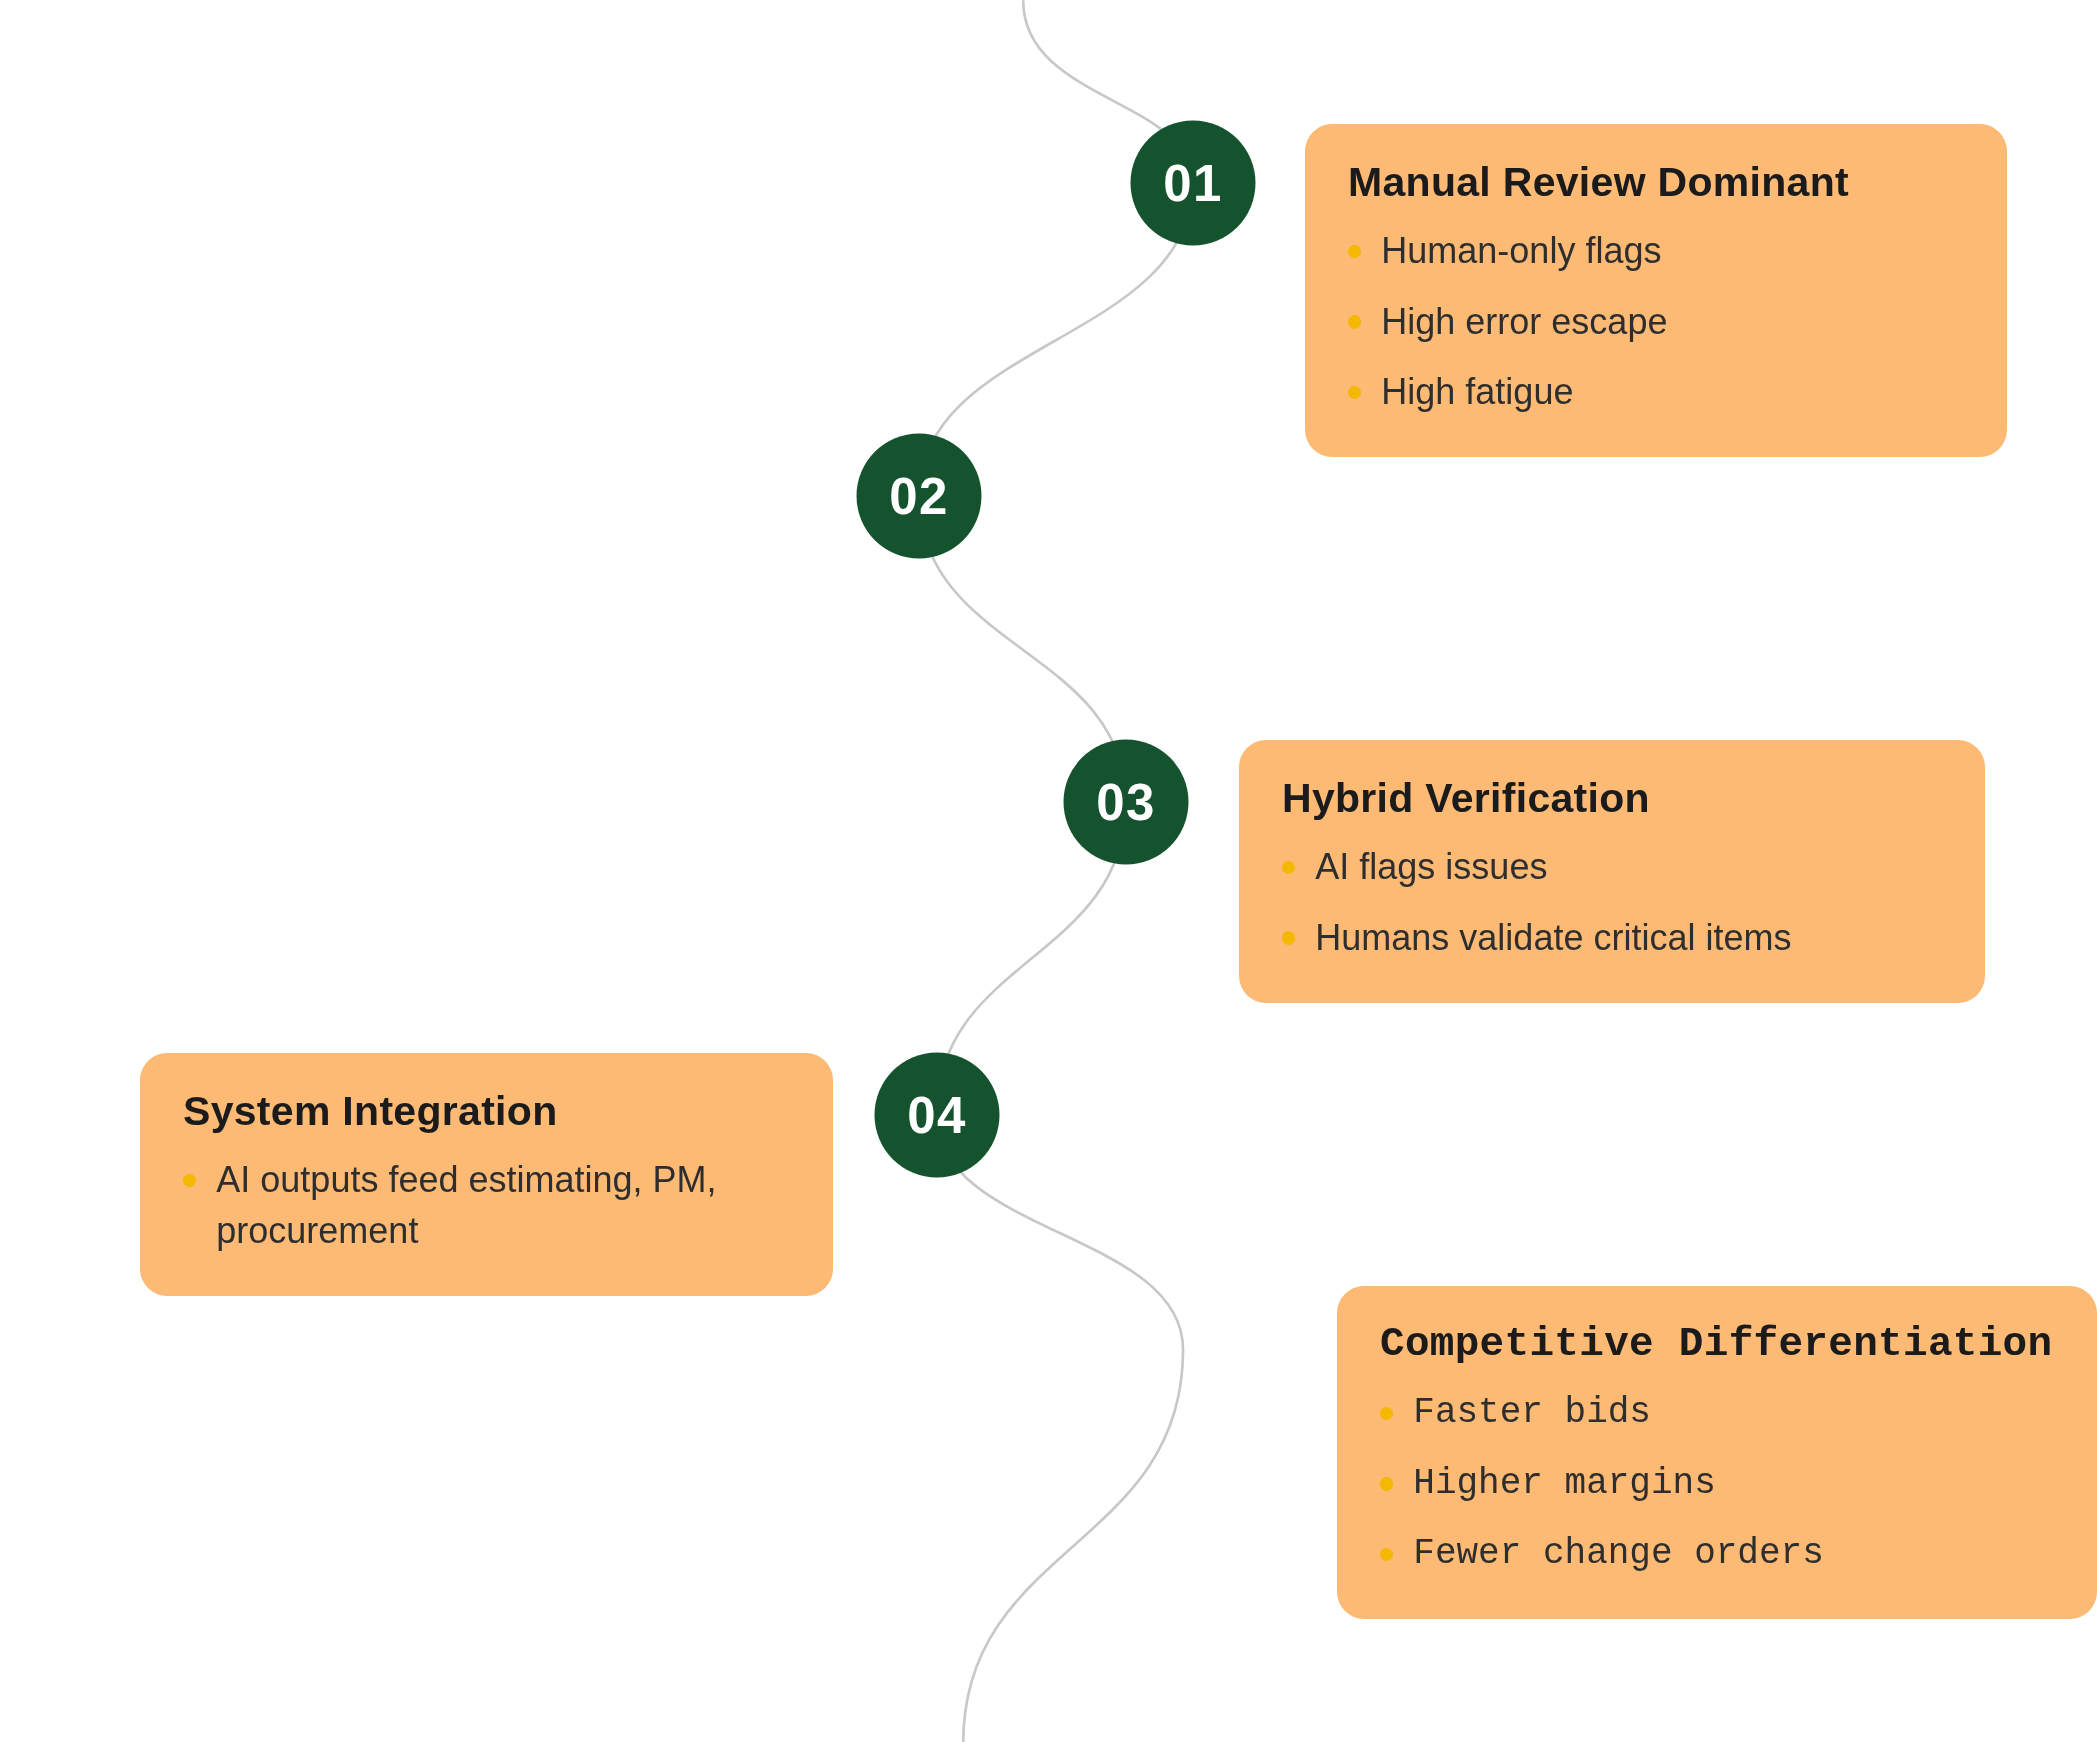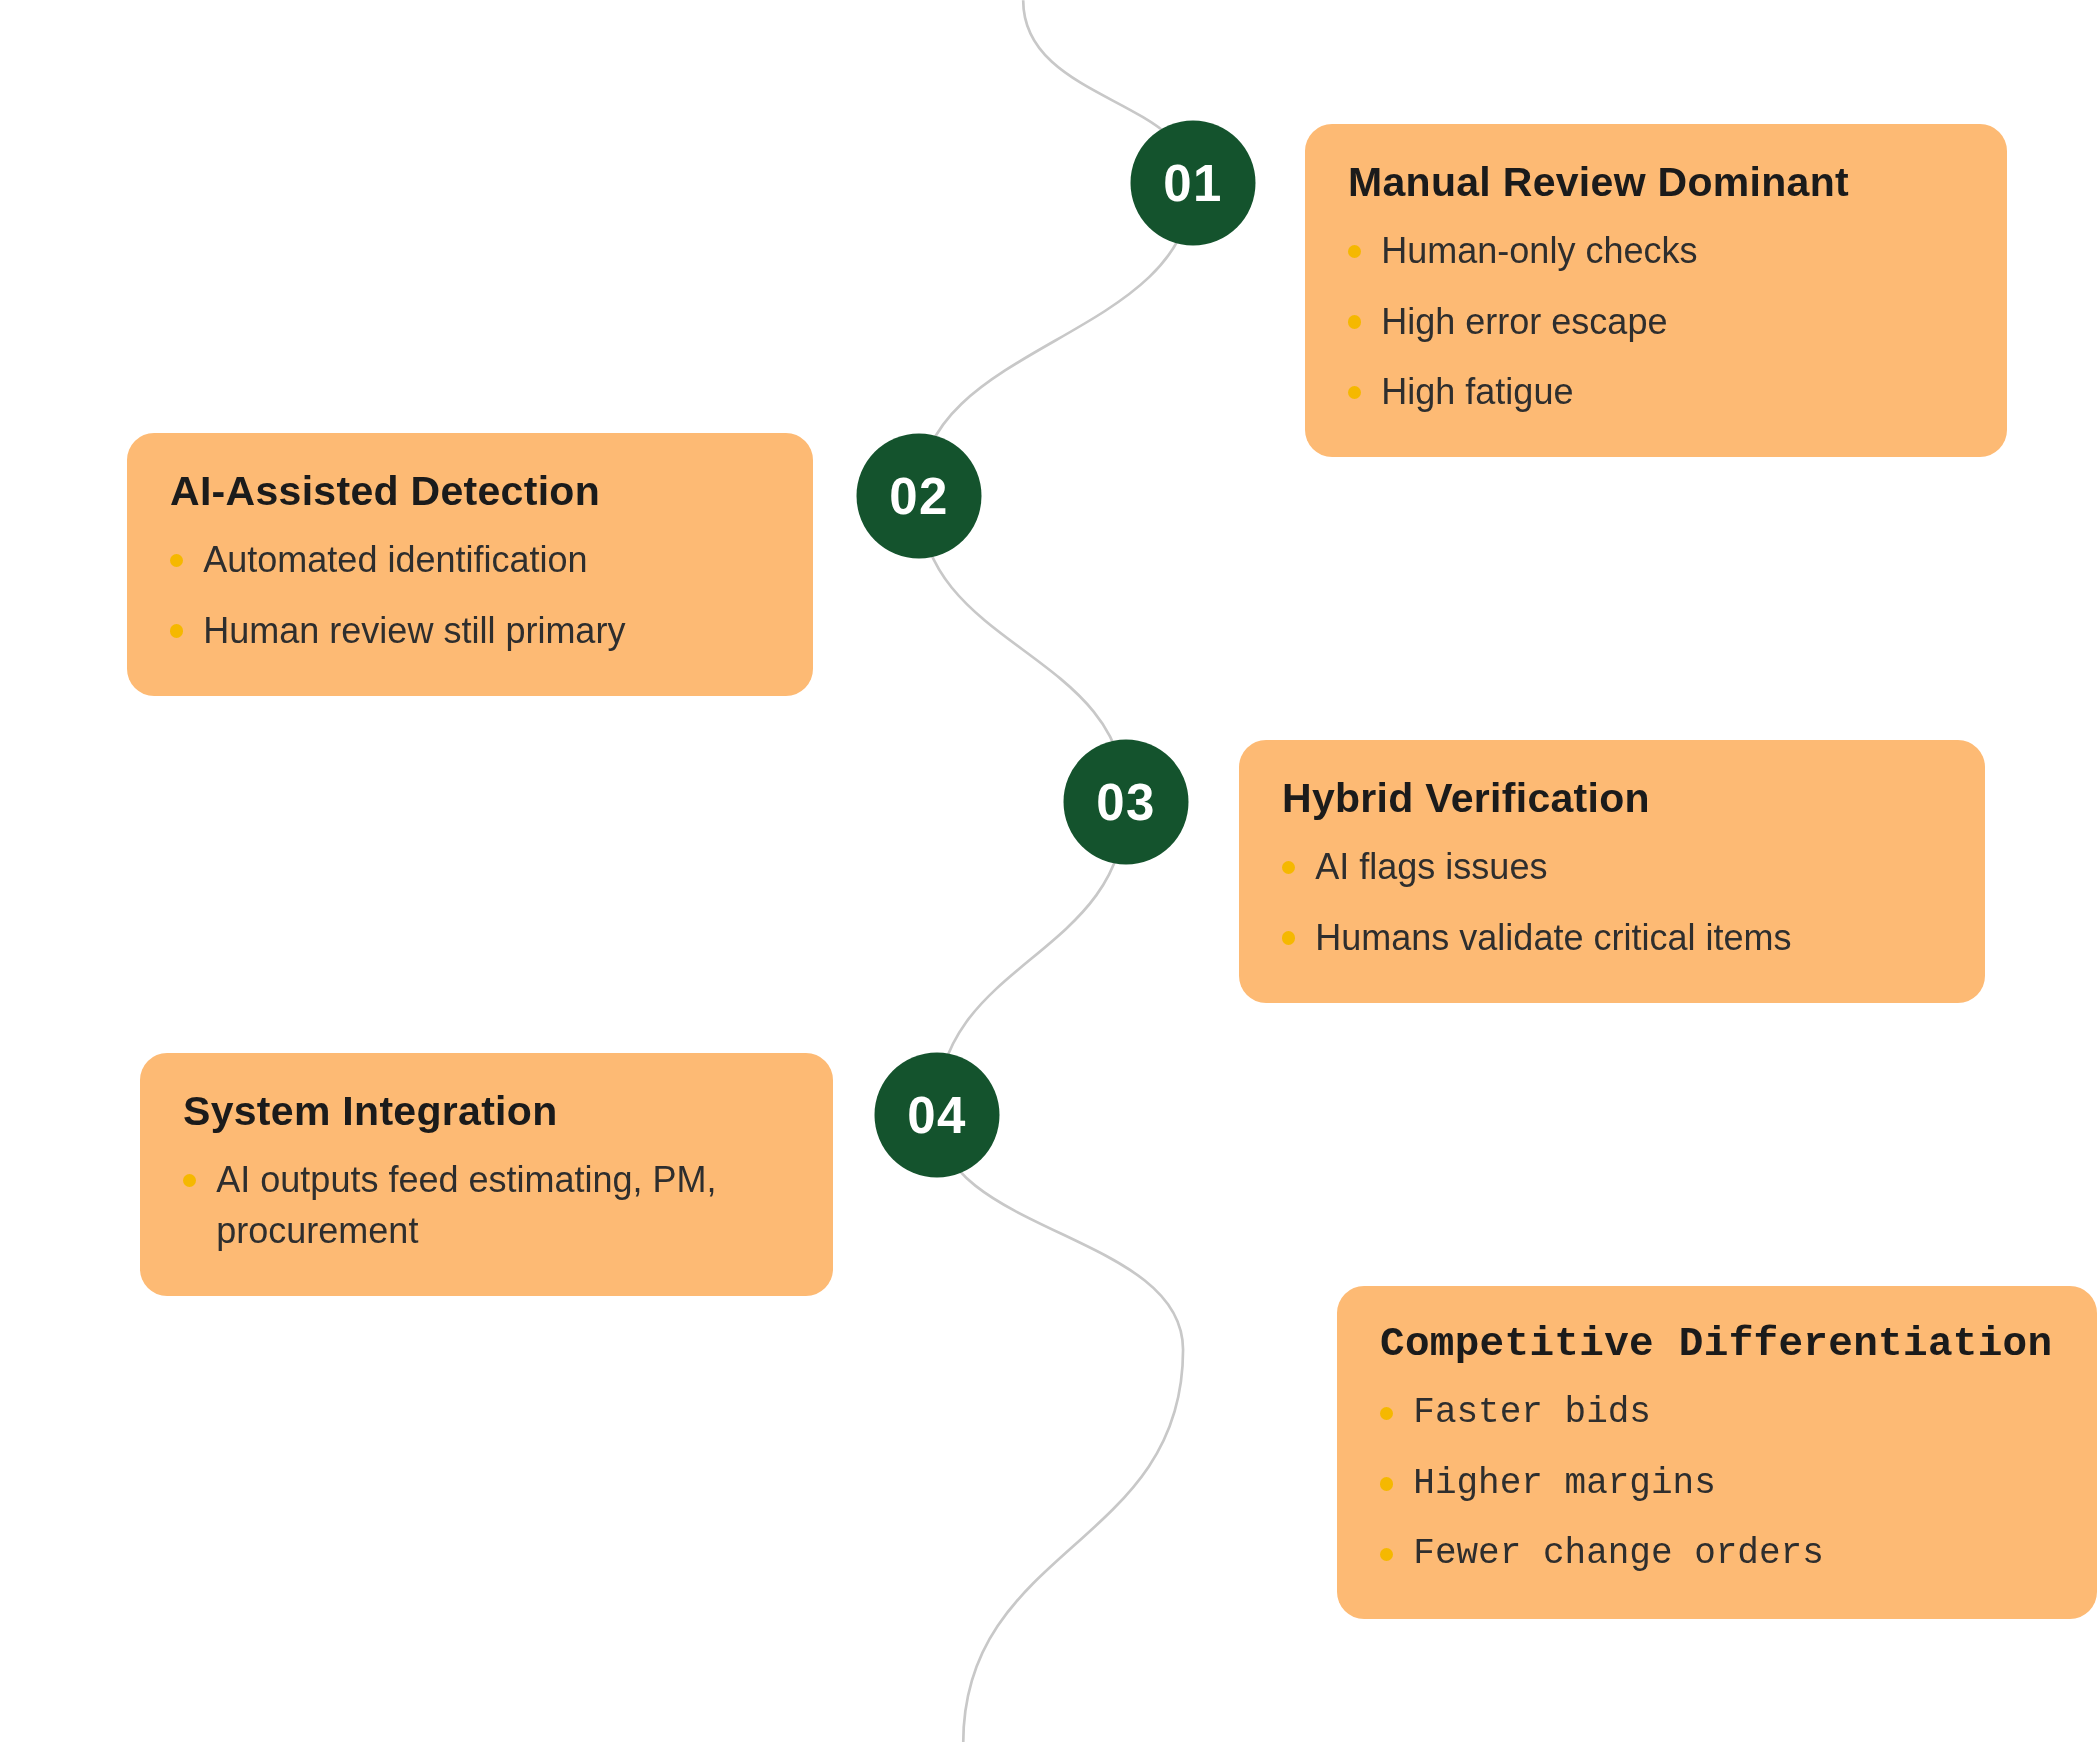--- a/index.html
+++ b/index.html
@@ -88,49 +88,36 @@
   </svg>
 
   <div class="badge" id="badge-1">
     <span>01</span>
   </div>
   <section class="card" id="card-1">
     <h2>Manual Review Dominant</h2>
     <ul class="bullets">
       <li>
         <span class="dot"></span>
-        <span>Human-only checks</span>
+        <span>Human-only flags</span>
       </li>
       <li>
         <span class="dot"></span>
         <span>High error escape</span>
       </li>
       <li>
         <span class="dot"></span>
         <span>High fatigue</span>
       </li>
     </ul>
   </section>
 
   <div class="badge" id="badge-2">
     <span>02</span>
   </div>
-  <section class="card" id="card-2">
-    <h2>AI-Assisted Detection</h2>
-    <ul class="bullets">
-      <li>
-        <span class="dot"></span>
-        <span>Automated identification</span>
-      </li>
-      <li>
-        <span class="dot"></span>
-        <span>Human review still primary</span>
-      </li>
-    </ul>
-  </section>
 
   <div class="badge" id="badge-3">
     <span>03</span>
   </div>
   <section class="card" id="card-3">
     <h2>Hybrid Verification</h2>
     <ul class="bullets">
       <li>
         <span class="dot"></span>
         <span>AI flags issues</span>

